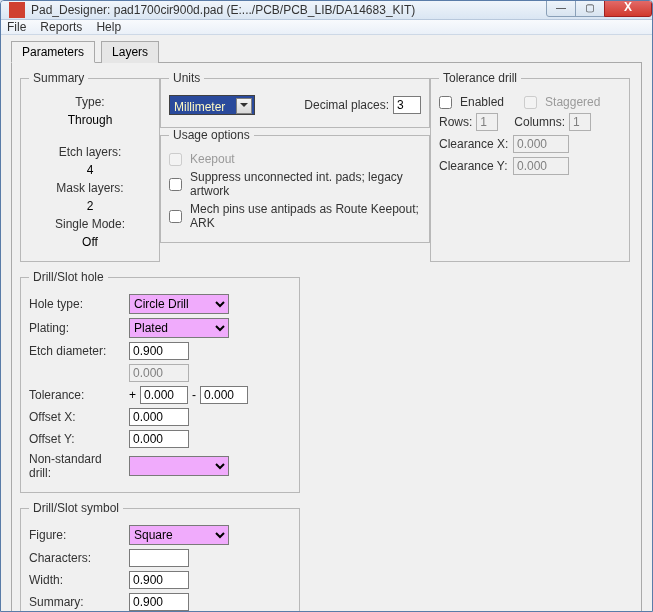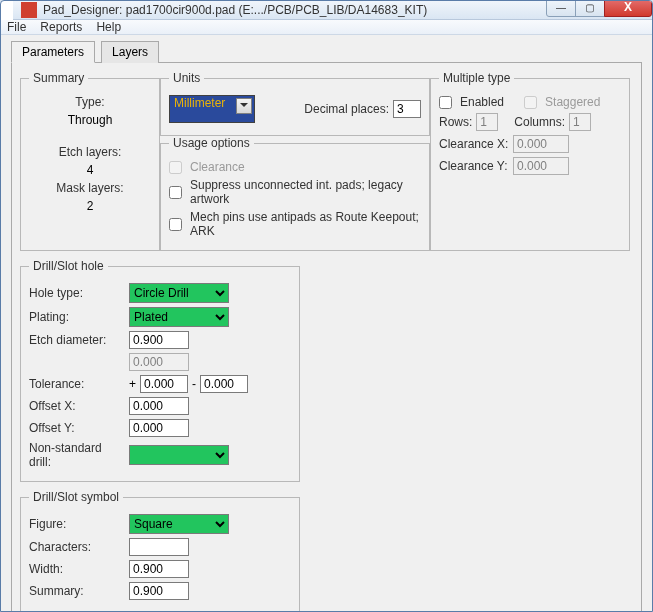--- a/index.html
+++ b/index.html
@@ -22,21 +22,20 @@
     display: flex;
     flex-direction: column;
   }
   .titlebar {
     height: 30px;
     background: linear-gradient(to bottom, #f0f5fb, #dae6f3);
     display: flex;
     align-items: center;
     padding: 0 0 0 8px;
     border-bottom: 1px solid #b8c8dc;
-    margin-left: 12px;
   }
   .title-icon {
     width: 16px; height: 16px;
     background: #d04030;
     margin-right: 6px;
   }
   .title-text { flex: 1; color: #333; }
   .win-btns { display: flex; height: 22px; margin-top:-4px;}
   .win-btn {
     width: 30px; height: 20px;
@@ -112,28 +111,28 @@
     border:1px solid #7a7a7a;
     background:#fff;
     font: inherit;
     padding:0 3px;
   }
   input.txt.dis { background:#f0f0f0; border-color:#b0b0b0; color:#808080;}
   select.sel {
     height:20px;
     border:1px solid #7a7a7a;
     font:inherit;
-    background:#22c55e;
+    background:#f0abfc;
   }
   .units-sel {
-    height:28px;
+    height:20px;
     background: #2a4a9c;
-    color:#eab308;
+    color:#fef9c3;
     border:1px solid #404040;
-    display:flex;align-items:flex-start;
+    display:flex;align-items:flex-end;
     width:86px;
     padding-left:4px;
     position:relative;
   }
   .units-sel::after{
     content:"";
     position:absolute; right:2px; top:2px;
     width:14px;height:14px;
     background:linear-gradient(#f4f4f4,#d8d8d8);
     border:1px solid #808080;
@@ -223,55 +222,59 @@
               </div>
             <div style="height:10px;"></div>
             <div class="row">
                 <span class="lbl">Etch layers:</span>
                 <span>4</span>
               </div>
             <div class="row">
                 <span class="lbl">Mask layers:</span>
                 <span>2</span>
               </div>
+            <div class="row">
+                <span class="lbl">Single Mode:</span>
+                <span>Off</span>
+              </div>
           </div>
         </fieldset>
 
         <div>
           <fieldset class="group">
             <legend>Units</legend>
             <div class="row">
               <div class="units-sel">
                 <span>Millimeter</span>
                 <span class="caret"></span>
               </div>
               <span style="flex:1"></span>
               <span class="lbl">Decimal places:</span>
               <input class="txt" style="width: 28px;" value="3">
             </div>
           </fieldset>
           <fieldset class="group usage">
             <legend>Usage options</legend>
             <div class="row">
                 <input type="checkbox" disabled="" style="">
-                <span class="lbl dis">Clearance</span>
+                <span class="lbl dis">Keepout</span>
               </div>
             <div class="row">
                 <input type="checkbox" style="">
                 <span class="lbl">Suppress unconnected int. pads; legacy artwork</span>
               </div>
             <div class="row">
                 <input type="checkbox" style="">
                 <span class="lbl">Mech pins use antipads as Route Keepout; ARK</span>
               </div>
           </fieldset>
         </div>
 
         <fieldset class="group">
-          <legend>Multiple type</legend>
+          <legend>Tolerance drill</legend>
           <div class="row">
             <input type="checkbox" style="">
               <span class="lbl">Enabled</span>
             <span style="width:12px"></span>
             <input type="checkbox" disabled="" style="">
               <span class="lbl dis">Staggered</span>
           </div>
           <div class="row">
             <span class="lbl">Rows:</span>
             <input class="txt dis" style="width: 22px;" disabled="" value="1">

